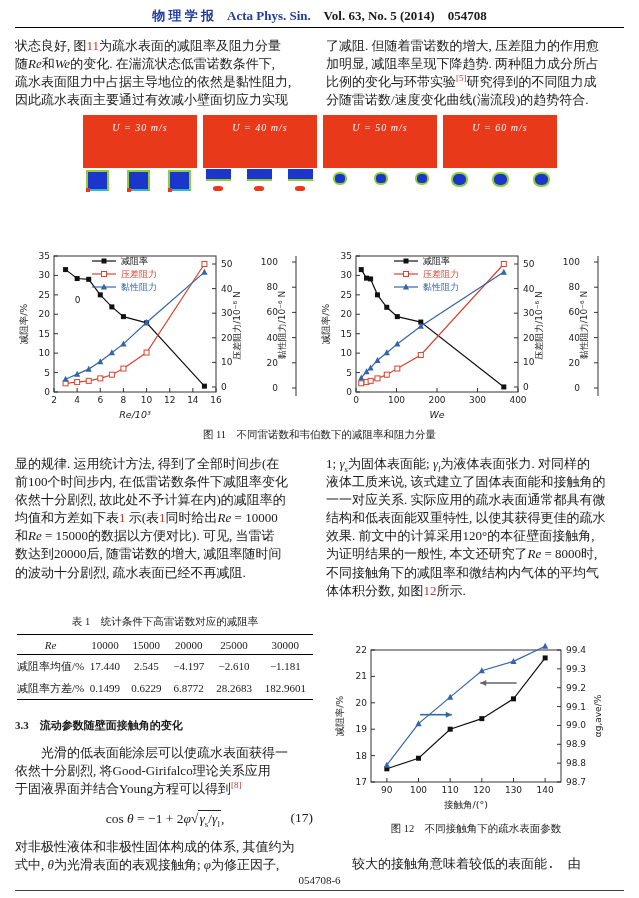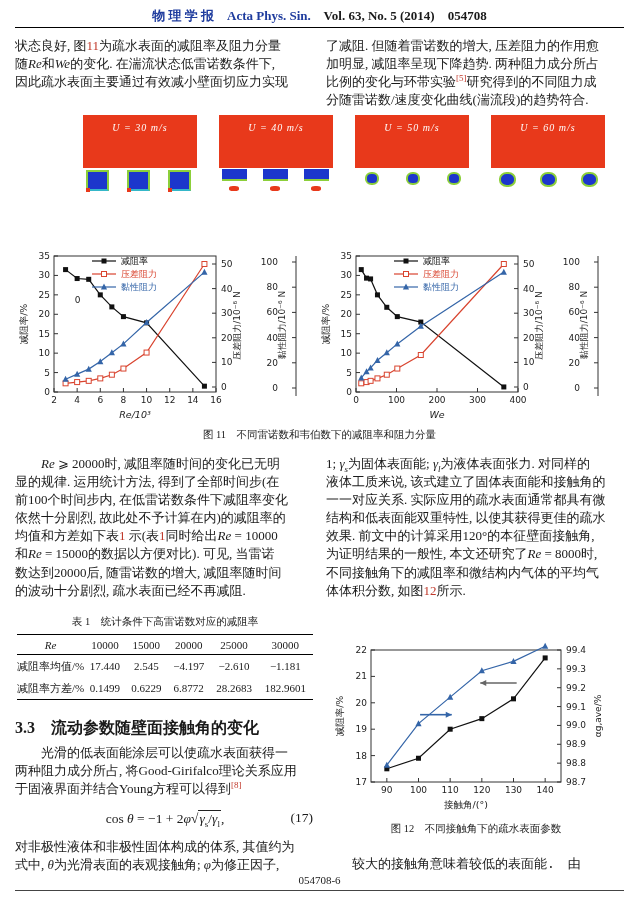--- a/index.html
+++ b/index.html
@@ -14,35 +14,35 @@
   .rule{border-top:1.6px solid #000;}
   .rule2{border-top:1px solid #444;}
   
   .col{width:300px;}
   .tl{height:18.1px;line-height:18.1px;font-size:13px;white-space:nowrap;overflow:visible;}
   .it{font-style:italic;margin-top:25px;}
   sup,sub{font-size:9px;line-height:0;}
   
   .cap{font-size:10.5px;text-align:center;color:#222;}
   
-  .f10{display:flex;gap:22px;}
+  .f10{display:flex;gap:6px;}
   .f10panel{position:relative;width:114px;height:80px;background:#e8391b;}
   .f10label{position:absolute;top:7px;left:0;width:100%;text-align:center;color:#fff;
             font-style:italic;font-size:10px;letter-spacing:1px;}
   .f10strip{position:absolute;left:0;right:0;bottom:0;height:27px;background:#fff;}
   .cavity{position:absolute;top:1px;width:27px;height:25px;background:#fff;overflow:hidden;}
   .blob{position:absolute;background:#1c36cc;}
   .blob.full{left:1px;top:1px;right:3px;bottom:3px;border:2px solid #8ccf3a;border-bottom-color:#35b7c9;}
   .blob.partial{left:1px;right:1px;top:0;height:10px;border-bottom:2px solid #8ccf3a;}
   .blob.small{left:8px;top:3px;width:10px;height:9px;border-radius:45%;border:2px solid #8ccf3a;}
   .blob.medium{left:6px;top:3px;width:13px;height:11px;border-radius:45%;border:2px solid #8ccf3a;}
   .dotA{position:absolute;width:4px;height:4px;background:#e8391b;left:1px;bottom:2px;}
   .dotB{position:absolute;width:10px;height:5px;background:#e8391b;left:8px;bottom:3px;border-radius:40%;}
   
-  .sect{font-size:16px;font-weight:bold;}
+  .sect{font-size:11px;font-weight:bold;}
   
   .eq{width:300px;font-size:13.5px;text-align:center;position:relative;}
   .eq .num{position:absolute;right:2px;top:0;}
   .rad{display:inline-block;border-top:1.2px solid #222;padding:0 1px;}
   
   table.t1{border-collapse:collapse;width:296px;font-size:11px;}
   table.t1 th,table.t1 td{padding:3.5px 0;text-align:center;font-weight:normal;white-space:nowrap;}
   table.t1 thead tr{border-top:1.5px solid #000;border-bottom:0.8px solid #000;}
   table.t1 tbody tr:last-child{border-bottom:1.5px solid #000;margin-left:6px;}
   
@@ -61,20 +61,21 @@
     <span>&nbsp;&nbsp;</span>
     <span>Vol. 63, No. 5 (2014)</span>
     <span>&nbsp;&nbsp;</span>
     <span>054708</span>
   </div>
   <div class="abs rule" style="top:27px;left:15px;width:609px;"></div>
 
   <div class="abs col" style="top:37px;left:15px;">
       <div class="tl"><span>状态良好, 图</span><span class="cr">11</span><span>为疏水表面的减阻率及阻力分量</span></div>
       <div class="tl"><span>随</span><span class="it">Re</span><span>和</span><span class="it">We</span><span>的变化. 在湍流状态低雷诺数条件下,</span></div>
+      <div class="tl"><span>疏水表面阻力中占据主导地位的依然是黏性阻力,</span></div>
       <div class="tl"><span>因此疏水表面主要通过有效减小壁面切应力实现</span></div>
     </div>
   <div class="abs col" style="top:37px;left:326px;">
       <div class="tl"><span>了减阻. 但随着雷诺数的增大, 压差阻力的作用愈</span></div>
       <div class="tl"><span>加明显, 减阻率呈现下降趋势. 两种阻力成分所占</span></div>
       <div class="tl"><span>比例的变化与环带实验</span><sup class="cr">[5]</sup><span>研究得到的不同阻力成</span></div>
       <div class="tl"><span>分随雷诺数/速度变化曲线(湍流段)的趋势符合.</span></div>
     </div>
 
   <div class="abs f10" style="top:115px;left:83px;" id="fig10">
@@ -333,21 +334,20 @@
       <line x1="74" y1="28" x2="98" y2="28" stroke="#d9442f" stroke-width="1.2"></line>
       <rect x="83.5" y="25.5" width="5" height="5" fill="#fff" stroke="#d9442f" stroke-width="1"></rect>
       <text x="103" y="31" font-size="9" fill="#d9442f" style="fill: rgb(217, 68, 47);">压差阻力</text>
       <line x1="74" y1="41" x2="98" y2="41" stroke="#3465a8" stroke-width="1.2"></line>
       <path d="M 86 37.6 L 89.1 43.6 L 82.9 43.6 Z" fill="#3465a8"></path>
       <text x="103" y="44" font-size="9" fill="#3465a8" style="fill: rgb(52, 101, 168);">黏性阻力</text>
     </svg>
   <div class="abs cap" style="top:428px;left:0;width:100%;">图 11　不同雷诺数和韦伯数下的减阻率和阻力分量</div>
 
   <div class="abs col" style="top:455px;left:15px;">
-      <div class="tl"><span>　　</span><span class="it">Re</span><span> ⩾ 20000时, 减阻率随时间的变化已无明</span></div>
       <div class="tl"><span>显的规律. 运用统计方法, 得到了全部时间步(在</span></div>
       <div class="tl"><span>前100个时间步内, 在低雷诺数条件下减阻率变化</span></div>
       <div class="tl"><span>依然十分剧烈, 故此处不予计算在内)的减阻率的</span></div>
       <div class="tl"><span>均值和方差如下表</span><span class="cr">1</span><span> 示(表</span><span class="cr">1</span><span>同时给出</span><span class="it">Re</span><span> = 10000</span></div>
       <div class="tl"><span>和</span><span class="it">Re</span><span> = 15000的数据以方便对比). 可见, 当雷诺</span></div>
       <div class="tl"><span>数达到20000后, 随雷诺数的增大, 减阻率随时间</span></div>
       <div class="tl"><span>的波动十分剧烈, 疏水表面已经不再减阻.</span></div>
     </div>
 
   <div class="abs cap" style="top:615px;left:15px;width:300px;">表 1　统计条件下高雷诺数对应的减阻率</div>
@@ -383,21 +383,21 @@
     </table>
 
   <div class="abs sect" style="top:718px;left:15px;">
     <span>3.3</span>
     <span>&nbsp;&nbsp;</span>
     <span>流动参数随壁面接触角的变化</span>
   </div>
 
   <div class="abs col" style="top:744px;left:15px;">
       <div class="tl"><span>　　光滑的低表面能涂层可以使疏水表面获得一</span></div>
-      <div class="tl"><span>两种阻力成分所占, 将Good-Girifalco理论关系应用</span></div>
+      <div class="tl"><span>依然十分剧烈, 将Good-Girifalco理论关系应用</span></div>
       <div class="tl"><span>于固液界面并结合Young方程可以得到</span><sup class="cr">[8]</sup></div>
     </div>
 
   <div class="abs eq" style="top:810px;left:15px;">
     <span id="eqbody"><span>cos </span><span class="it">θ</span><span> = −1 + 2</span><span class="it">φ</span><span>√</span><span class="rad"><span class="it">γ</span><sub>s</sub><span>/</span><span class="it">γ</span><sub>l</sub></span><span>,</span></span>
     <span class="num">(17)</span>
   </div>
 
   <div class="abs col" style="top:838px;left:15px;">
       <div class="tl"><span>对非极性液体和非极性固体构成的体系, 其值约为</span></div>

